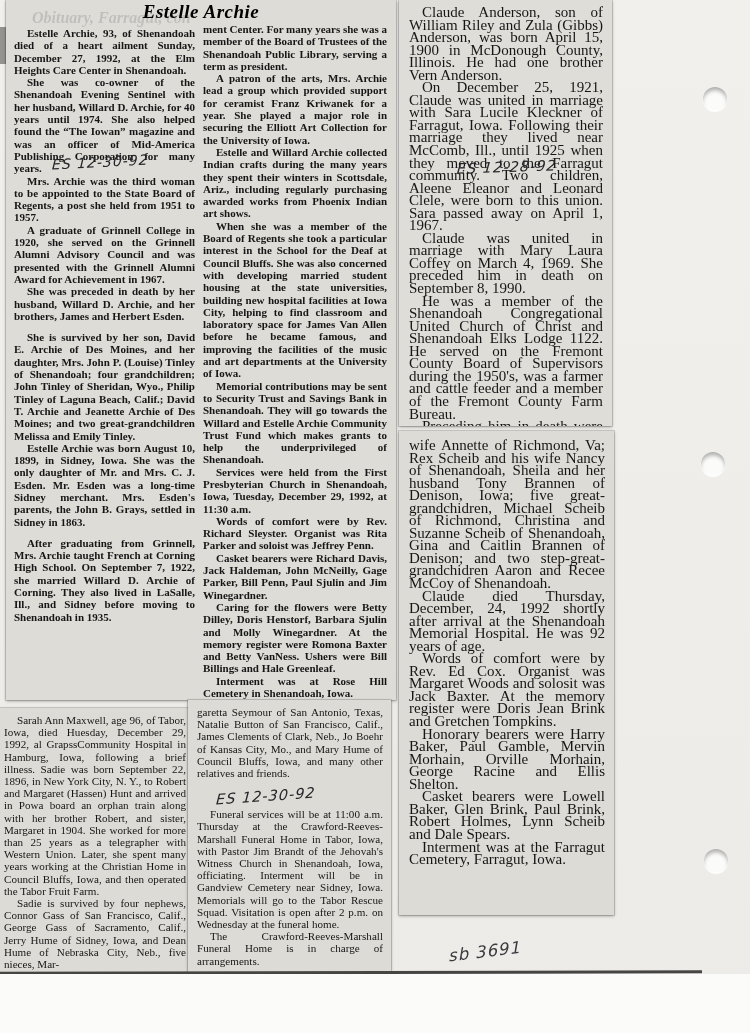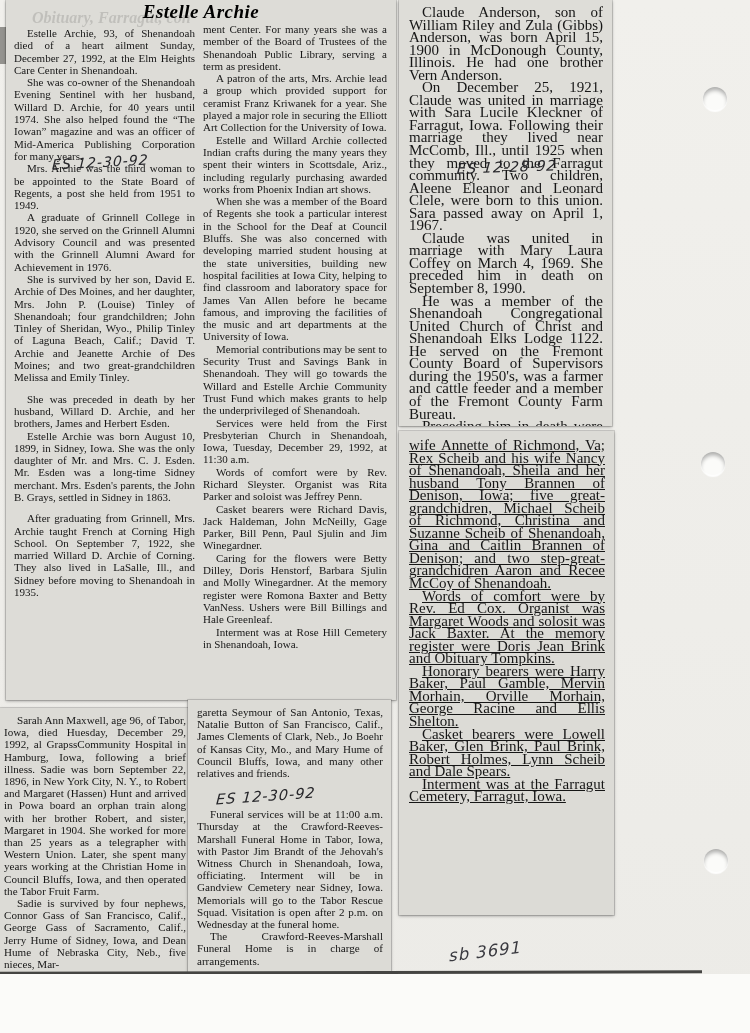--- a/index.html
+++ b/index.html
@@ -23,29 +23,29 @@
     position:absolute; top:1px; left:0; width:100%;
     text-align:center; font-weight:bold; font-style:italic;
     font-size:19px; color:#000; letter-spacing:0.5px;
   }
   .ghost {
     position:absolute; left:26px; top:9px; width:170px;
     font-style:italic; font-weight:bold; font-size:16px;
     color:#30302e; opacity:0.16; filter:blur(0.5px);
     white-space:nowrap;
   }
-  .col { position:absolute; }
+  .col { position:absolute;font-weight:bold; }
   .col1 { left:8px;  top:27px; width:181px; }
   .col2 { left:197px; top:23px; width:184px; }
   .estelle .col p { font-size:11px; line-height:12.3px; }
   .col1 p:nth-child(6), .col1 p:nth-child(8) { margin-top:9px; }
   .col2 p:first-child { text-indent:0; }
 
   .claude-a { left:399px; top:0;     width:213px; height:426px; background:#deddd8; padding:6px 9px 0 10px; box-sizing:border-box; }
-  .claude-b { left:399px; top:431px; width:215px; height:484px; background:#dcdbd6; padding:8px 9px 0 10px; box-sizing:border-box;text-decoration:underline; }
+  .claude-b { left:399px; top:431px; width:215px; height:484px; background:#dcdbd6; padding:8px 9px 0 10px; box-sizing:border-box; }
   .claude-a p, .claude-b p { font-size:15px; line-height:12.55px; }
   .claude-b p:first-child { text-indent:0; }
 
   .maxwell { left:0; top:708px; width:192px; height:265px; padding:6px 6px 12px 4px; box-sizing:border-box; }
   .midcont { left:188px; top:700px; width:203px; height:273px; padding:6px 8px 0 9px; box-sizing:border-box; }
   .maxwell p, .midcont p { font-size:11.1px; line-height:12.2px; }
   .midcont .cont-top p:first-child { text-indent:0; }
   .midcont .cont-rest { margin-top:29px; }
 
   .handwriting {
@@ -83,24 +83,24 @@
 
   <div class="smudge-corner"></div>
   <div class="smudge-edge"></div>
 
   <div class="clip estelle">
     <div class="ghost">Obituary, Farragut, con</div>
     <div class="headline">Estelle Archie</div>
     <div class="col col1">
         <p>Estelle Archie, 93, of Shenandoah died of a heart ailment Sunday, December 27, 1992, at the Elm Heights Care Center in Shenandoah.</p>
         <p>She was co-owner of the Shenandoah Evening Sentinel with her husband, Willard D. Archie, for 40 years until 1974. She also helped found the “The Iowan” magazine and was an officer of Mid-America Publishing Corporation for many years.</p>
-        <p>Mrs. Archie was the third woman to be appointed to the State Board of Regents, a post she held from 1951 to 1949.</p>
-        <p>A graduate of Grinnell College in 1920, she served on the Grinnell Alumni Advisory Council and was presented with the Grinnell Alumni Award for Achievement in 1976.</p>
+        <p>Mrs. Archie was the third woman to be appointed to the State Board of Regents, a post she held from 1951 to 1957.</p>
+        <p>A graduate of Grinnell College in 1920, she served on the Grinnell Alumni Advisory Council and was presented with the Grinnell Alumni Award for Achievement in 1967.</p>
+        <p>She was preceded in death by her husband, Willard D. Archie, and her brothers, James and Herbert Esden.</p>
         <p>She is survived by her son, David E. Archie of Des Moines, and her daughter, Mrs. John P. (Louise) Tinley of Shenandoah; four grandchildren; John Tinley of Sheridan, Wyo., Philip Tinley of Laguna Beach, Calif.; David T. Archie and Jeanette Archie of Des Moines; and two great-grandchildren Melissa and Emily Tinley.</p>
-        <p>She was preceded in death by her husband, Willard D. Archie, and her brothers, James and Herbert Esden.</p>
         <p>Estelle Archie was born August 10, 1899, in Sidney, Iowa. She was the only daughter of Mr. and Mrs. C. J. Esden. Mr. Esden was a long-time Sidney merchant. Mrs. Esden's parents, the John B. Grays, settled in Sidney in 1863.</p>
         <p>After graduating from Grinnell, Mrs. Archie taught French at Corning High School. On September 7, 1922, she married Willard D. Archie of Corning. They also lived in LaSalle, Ill., and Sidney before moving to Shenandoah in 1935.</p>
       </div>
     <div class="col col2">
         <p>ment Center. For many years she was a member of the Board of Trustees of the Shenandoah Public Library, serving a term as president.</p>
         <p>A patron of the arts, Mrs. Archie lead a group which provided support for ceramist Franz Kriwanek for a year. She played a major role in securing the Elliott Art Collection for the University of Iowa.</p>
         <p>Estelle and Willard Archie collected Indian crafts during the many years they spent their winters in Scottsdale, Ariz., including regularly purchasing awarded works from Phoenix Indian art shows.</p>
         <p>When she was a member of the Board of Regents she took a particular interest in the School for the Deaf at Council Bluffs. She was also concerned with developing married student housing at the state universities, building new hospital facilities at Iowa City, helping to find classroom and laboratory space for James Van Allen before he became famous, and improving the facilities of the music and art departments at the University of Iowa.</p>
         <p>Memorial contributions may be sent to Security Trust and Savings Bank in Shenandoah. They will go towards the Willard and Estelle Archie Community Trust Fund which makes grants to help the underprivileged of Shenandoah.</p>
         <p>Services were held from the First Presbyterian Church in Shenandoah, Iowa, Tuesday, December 29, 1992, at 11:30 a.m.</p>
@@ -120,21 +120,22 @@
         <p>He was a member of the Shenandoah Congregational United Church of Christ and Shenandoah Elks Lodge 1122. He served on the Fremont County Board of Supervisors during the 1950's, was a farmer and cattle feeder and a member of the Fremont County Farm Bureau.</p>
         <p>Preceding him in death were his parents; his brother Vern; his wives Sara and Mary; and his son Leonard C. Anderson.</p>
         <p>He is survived by his daughter Aleene Scheib of Shenandoah; three grandchildren, Bruce Scheib and his</p>
       </div>
     <span class="handwriting hw-claude">ES 12-28-92</span>
   </div>
 
   <div class="clip claude-b">
     <div>
         <p>wife Annette of Richmond, Va; Rex Scheib and his wife Nancy of Shenandoah, Sheila and her husband Tony Brannen of Denison, Iowa; five great-grandchidren, Michael Scheib of Richmond, Christina and Suzanne Scheib of Shenandoah, Gina and Caitlin Brannen of Denison; and two step-great-grandchidren Aaron and Recee McCoy of Shenandoah.</p>
-        <p>Words of comfort were by Rev. Ed Cox. Organist was Margaret Woods and solosit was Jack Baxter. At the memory register were Doris Jean Brink and Obituary Tompkins.</p>
+        <p>Claude died Thursday, December, 24, 1992 shortly after arrival at the Shenandoah Memorial Hospital. He was 92 years of age.</p>
+        <p>Words of comfort were by Rev. Ed Cox. Organist was Margaret Woods and solosit was Jack Baxter. At the memory register were Doris Jean Brink and Gretchen Tompkins.</p>
         <p>Honorary bearers were Harry Baker, Paul Gamble, Mervin Morhain, Orville Morhain, George Racine and Ellis Shelton.</p>
         <p>Casket bearers were Lowell Baker, Glen Brink, Paul Brink, Robert Holmes, Lynn Scheib and Dale Spears.</p>
         <p>Interment was at the Farragut Cemetery, Farragut, Iowa.</p>
       </div>
   </div>
 
   <div class="clip maxwell">
     <div>
         <p>Sarah Ann Maxwell, age 96, of Tabor, Iowa, died Huesday, December 29, 1992, al GrapssCommunity Hospital in Hamburg, Iowa, following a brief illness. Sadie was born September 22, 1896, in New York City, N. Y., to Robert and Margaret (Hassen) Hunt and arrived in Powa board an orphan train along with her brother Robert, and sister, Margaret in 1904. She worked for more than 25 years as a telegrapher with Western Union. Later, she spent many years working at the Christian Home in Council Bluffs, Iowa, and then operated the Tabor Fruit Farm.</p>
         <p>Sadie is survived by four nephews, Connor Gass of San Francisco, Calif., George Gass of Sacramento, Calif., Jerry Hume of Sidney, Iowa, and Dean Hume of Nebraska City, Neb., five nieces, Mar-</p>

